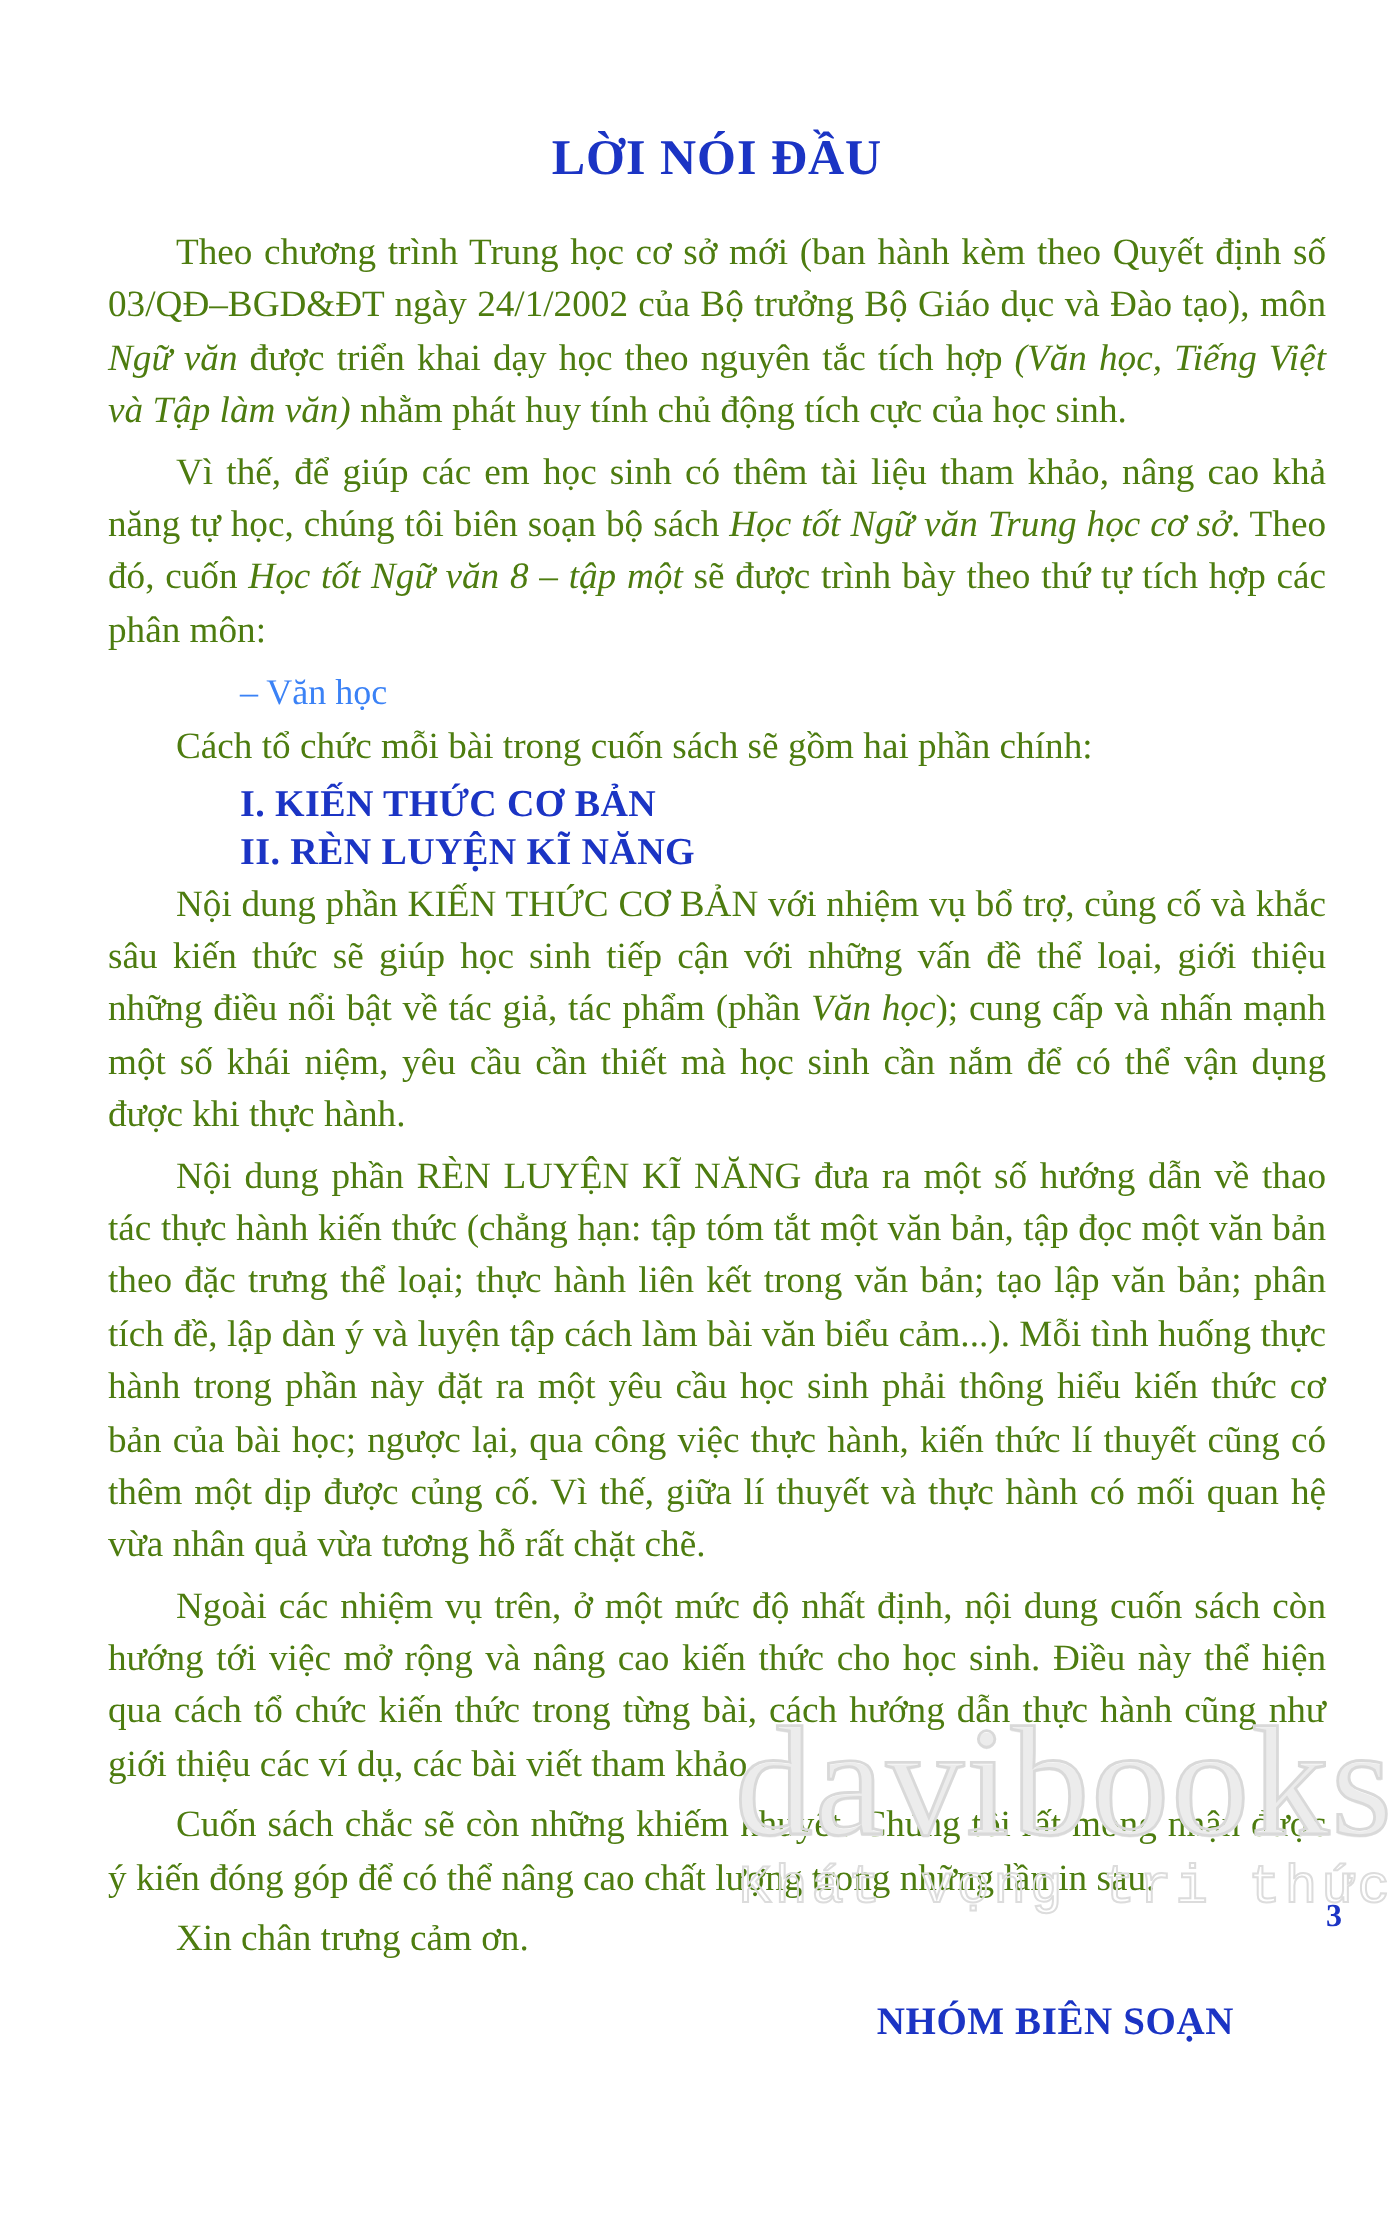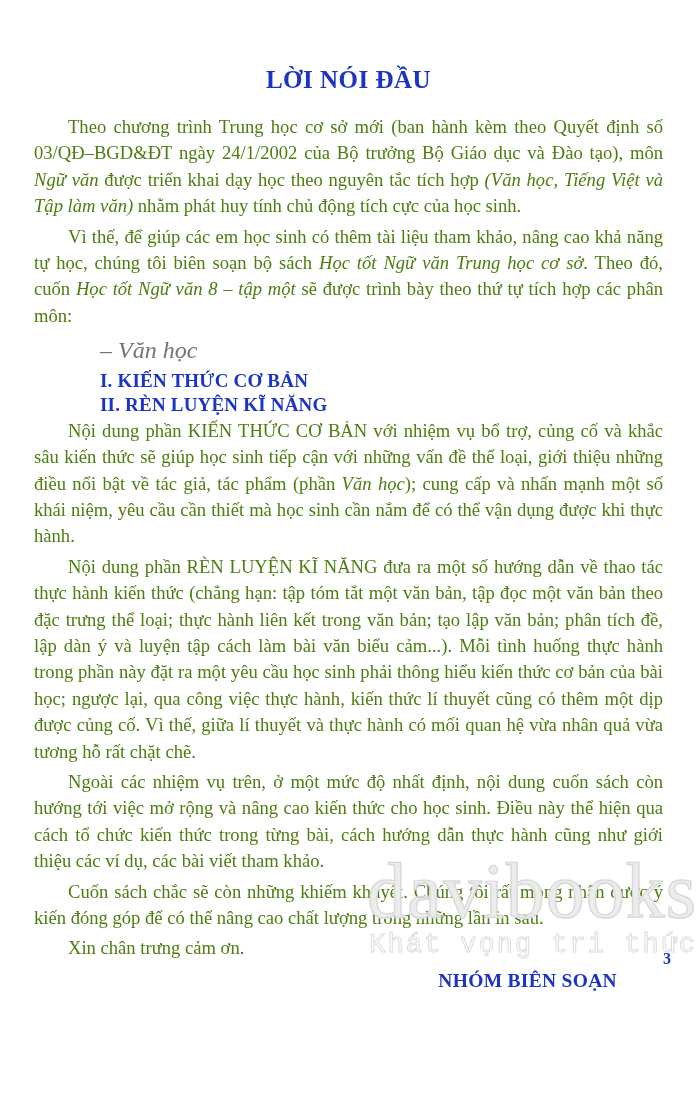--- a/index.html
+++ b/index.html
@@ -13,60 +13,59 @@
     font-family: "Liberation Serif", serif;
     color: #1b34c4;
     overflow: hidden;
     position: relative;
   }
   .page {
     position: relative;
     width: 697px;
     height: 988px;
     box-sizing: border-box;
-    padding: 58px 34px 30px 34px;
+    padding: 58px 34px 30px 54px;
   }
   .title {
     text-align: center;
     font-size: 25px;
     font-weight: bold;
     letter-spacing: 0.5px;
     color: #1b34c4;
     margin: 8px 0 20px 0;
   }
   p.body-par {
     font-size: 18.6px;
     line-height: 1.42;
     text-align: justify;
     text-justify: inter-word;
     margin: 0 0 4px 0;
     text-indent: 34px;
     color: #4d7c0f;
   }
   .dash-item {
-    font-size: 24px;
+    font-size: 18px;
     line-height: 1.45;
     margin: 0 0 2px 0;
     padding-left: 66px;
-    font-style: italic;
-    color: #737373;
+    color: #3b82f6;
   }
   .section-head {
     font-size: 19px;
     font-weight: bold;
     margin: 2px 0 2px 0;
     padding-left: 66px;
     color: #1b34c4;
     letter-spacing: 0.2px;
   }
   .signature {
     text-align: right;
     font-size: 19.5px;
     font-weight: bold;
-    margin-top: 8px;
+    margin-top: 18px;
     padding-right: 46px;
     color: #1b34c4;
     letter-spacing: 0.3px;
   }
   em, .ital {
     font-style: italic;
   }
   .page-number {
     position: absolute;
     right: 26px;
@@ -112,20 +111,21 @@
   <p class="body-par">
     Theo chương trình Trung học cơ sở mới (ban hành kèm theo Quyết định số 03/QĐ–BGD&amp;ĐT ngày 24/1/2002 của Bộ trưởng Bộ Giáo dục và Đào tạo), môn <em>Ngữ văn</em> được triển khai dạy học theo nguyên tắc tích hợp <em>(Văn học, Tiếng Việt và Tập làm văn)</em> nhằm phát huy tính chủ động tích cực của học sinh.
   </p>
 
   <p class="body-par">
     Vì thế, để giúp các em học sinh có thêm tài liệu tham khảo, nâng cao khả năng tự học, chúng tôi biên soạn bộ sách <em>Học tốt Ngữ văn Trung học cơ sở</em>. Theo đó, cuốn <em>Học tốt Ngữ văn 8 – tập một</em> sẽ được trình bày theo thứ tự tích hợp các phân môn:
   </p>
 
   <div class="dash-item">– Văn học</div>
 
+  <p class="body-par">Cách tổ chức mỗi bài trong cuốn sách sẽ gồm hai phần chính:</p>
 
   <div class="section-head">I. KIẾN THỨC CƠ BẢN</div>
   <div class="section-head">II. RÈN LUYỆN KĨ NĂNG</div>
 
   <p class="body-par">
     Nội dung phần KIẾN THỨC CƠ BẢN với nhiệm vụ bổ trợ, củng cố và khắc sâu kiến thức sẽ giúp học sinh tiếp cận với những vấn đề thể loại, giới thiệu những điều nổi bật về tác giả, tác phẩm (phần <em>Văn học</em>); cung cấp và nhấn mạnh một số khái niệm, yêu cầu cần thiết mà học sinh cần nắm để có thể vận dụng được khi thực hành.
   </p>
 
   <p class="body-par">Nội dung phần RÈN LUYỆN KĨ NĂNG đưa ra một số hướng dẫn về thao tác thực hành kiến thức (chẳng hạn: tập tóm tắt một văn bản, tập đọc một văn bản theo đặc trưng thể loại; thực hành liên kết trong văn bản; tạo lập văn bản; phân tích đề, lập dàn ý và luyện tập cách làm bài văn biểu cảm...). Mỗi tình huống thực hành trong phần này đặt ra một yêu cầu học sinh phải thông hiểu kiến thức cơ bản của bài học; ngược lại, qua công việc thực hành, kiến thức lí thuyết cũng có thêm một dịp được củng cố. Vì thế, giữa lí thuyết và thực hành có mối quan hệ vừa nhân quả vừa tương hỗ rất chặt chẽ.</p>
 

